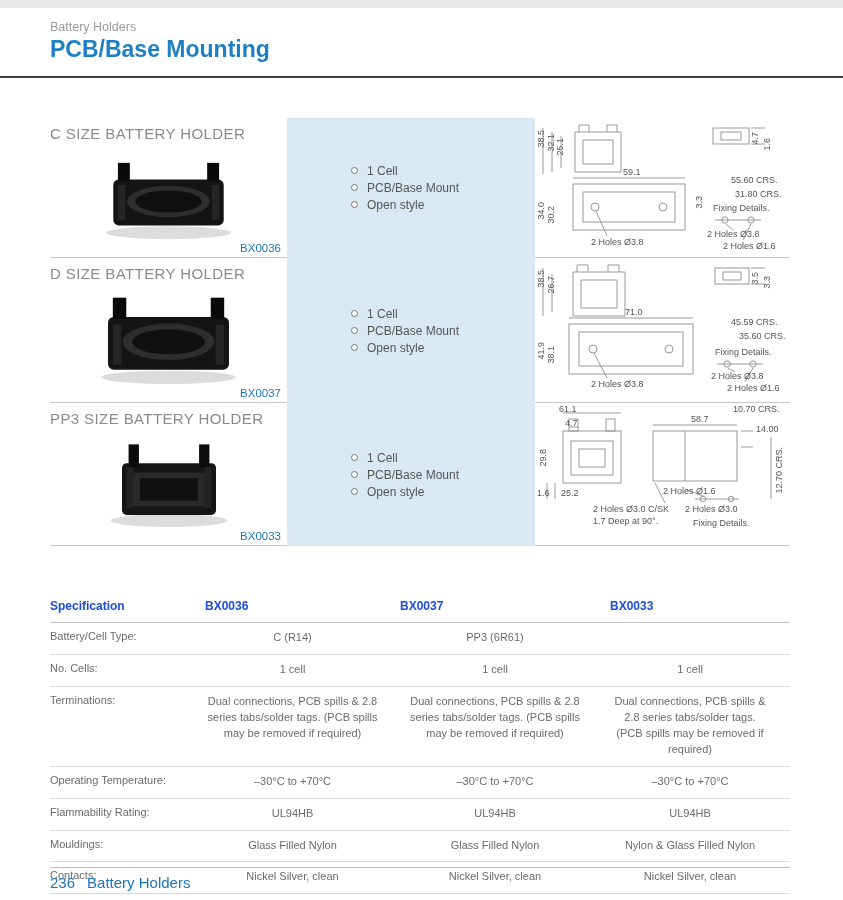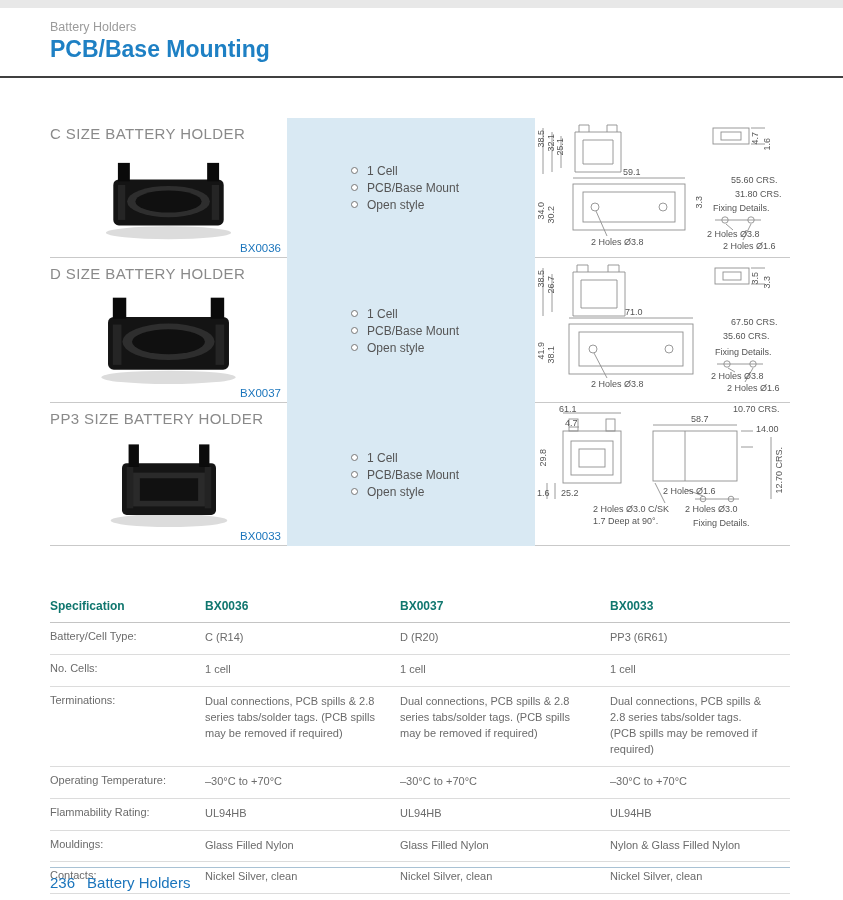--- a/index.html
+++ b/index.html
@@ -30,23 +30,23 @@
   .feat-list li { display:flex; align-items:flex-start; margin:3px 0; font-size:12px; color:#555; }
   .bullet { width:7px; height:7px; border:1px solid #777; border-radius:50%; margin:3px 9px 0 0; flex:none; background:#fff; }
   .pright { position:relative; }
   .pright svg.draw { position:absolute; left:0; top:0; }
   .dim { position:absolute; font-size:9px; color:#555; white-space:nowrap; line-height:1; }
   .vdim { writing-mode:vertical-rl; transform:rotate(180deg); }
 
   
   .spec { margin:46px 53px 0 50px; }
   .spec-row { display:grid; grid-template-columns:155px 195px 210px 180px; padding:7px 0 8px 0; border-bottom:1px solid #dcdcdc; }
-  .spec-header { color:#0f766e; font-weight:bold; font-size:12px; border-bottom:1px solid #c4c4c4; padding-bottom:9px; }
+  .spec-header { color:#1d4ed8; font-weight:bold; font-size:12px; border-bottom:1px solid #c4c4c4; padding-bottom:9px; }
   .spec-label { font-size:11px; color:#6b6b6b; }
-  .spec-val { font-size:11px; color:#6b6b6b; padding-right:20px; line-height:1.45; }
+  .spec-val { font-size:11px; color:#6b6b6b; padding-right:20px; line-height:1.45;text-align:center; }
 
   
   .footer { position:absolute; left:50px; right:53px; bottom:16px; border-top:1px solid #a9c2d4; padding-top:6px; font-size:15px; color:#1b75bc; }
   .footer .pgnum { margin-right:12px; }
   .bottom-bar { position:absolute; left:0; right:0; bottom:0; height:7px; background:linear-gradient(90deg,#1b4f9c 0%, #1f78bd 45%, #5fb0de 100%); }
 </style>
 </head>
 <body>
 
 <div class="page">
@@ -190,22 +190,22 @@
             <line x1="72" y1="120" x2="59" y2="95"></line>
             <line x1="200" y1="114" x2="193" y2="110"></line>
             <line x1="210" y1="124" x2="218" y2="110"></line>
           </g>
         </svg>
         <span class="dim vdim" style="left:2px;top:12px;">38.5</span>
         <span class="dim vdim" style="left:12px;top:18px;">26.7</span>
         <span class="dim vdim" style="left:216px;top:14px;">3.5</span>
         <span class="dim vdim" style="left:228px;top:18px;">3.3</span>
         <span class="dim" style="left:90px;top:50px;">71.0</span>
-        <span class="dim" style="left:196px;top:60px;">67.50 CRS.</span>
-        <span class="dim" style="left:188px;top:74px;">35.60 CRS.</span>
+        <span class="dim" style="left:196px;top:60px;">45.59 CRS.</span>
+        <span class="dim" style="left:204px;top:74px;">35.60 CRS.</span>
         <span class="dim vdim" style="left:2px;top:84px;">41.9</span>
         <span class="dim vdim" style="left:12px;top:88px;">38.1</span>
         <span class="dim" style="left:180px;top:90px;">Fixing Details.</span>
         <span class="dim" style="left:56px;top:122px;">2 Holes Ø3.8</span>
         <span class="dim" style="left:176px;top:114px;">2 Holes Ø3.8</span>
         <span class="dim" style="left:192px;top:126px;">2 Holes Ø1.6</span>
       </div>
     </div>
 
     <div class="product-row r3">
@@ -286,21 +286,20 @@
     <div class="spec-row spec-header">
       <div>Specification</div>
       <div>BX0036</div>
       <div>BX0037</div>
       <div>BX0033</div>
     </div>
 
     <div class="spec-row">
       <div class="spec-label">Battery/Cell Type:</div>
       <div class="spec-val">C (R14)</div>
-      <div class="spec-val">D (R20)</div>
       <div class="spec-val">PP3 (6R61)</div>
     </div>
     <div class="spec-row">
       <div class="spec-label">No. Cells:</div>
       <div class="spec-val">1 cell</div>
       <div class="spec-val">1 cell</div>
       <div class="spec-val">1 cell</div>
     </div>
     <div class="spec-row">
       <div class="spec-label">Terminations:</div>

